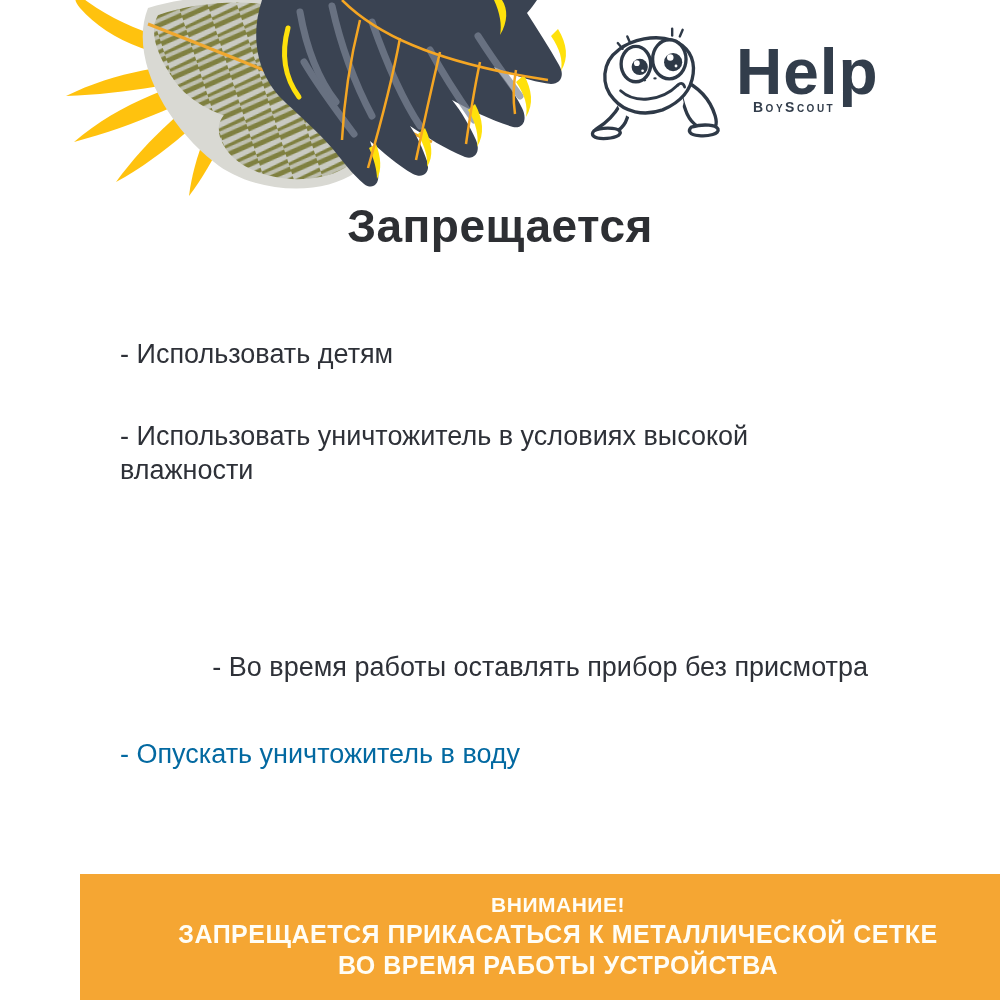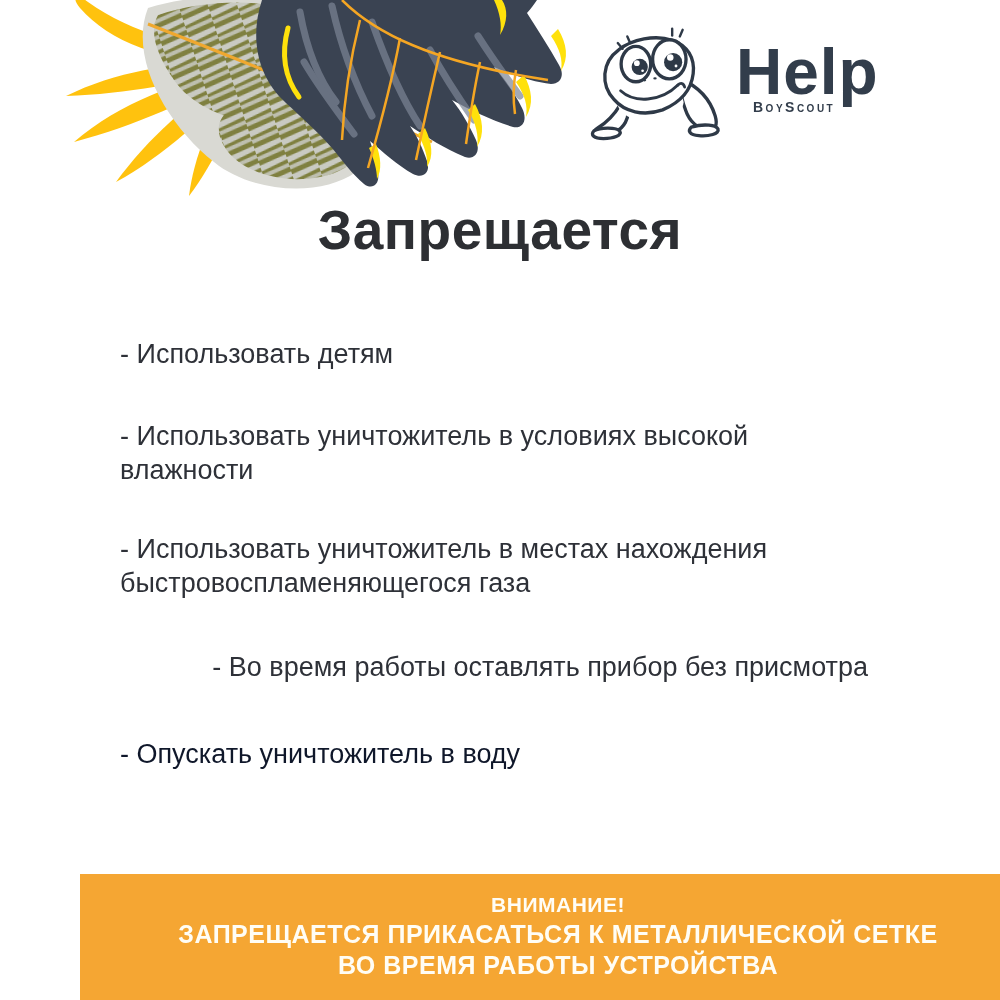--- a/index.html
+++ b/index.html
@@ -47,21 +47,21 @@
     font-variant: small-caps;
     letter-spacing: 2.5px;
     line-height: 1;
     color: #323D4B;
   }
   .page-title {
     position: absolute;
     top: 203px; left: 0;
     width: 1000px;
     text-align: center;
-    font-size: 55px;
+    font-size: 46px;
     font-weight: bold;
     letter-spacing: 0.5px;
     line-height: 1;
     color: #2D2F33;
   }
   .prohibition-item {
     position: absolute;
     left: 120px;
     width: 748px;
     font-size: 27px;
@@ -213,23 +213,22 @@
       </g>
     </svg>
     <div class="brand-name" style="color: rgb(50, 61, 75); margin-left: 20px;">Help</div>
     <div class="brand-subname" style="color: rgb(50, 61, 75);">BoyScout</div>
   </div>
 
   <h1 class="page-title" style="color: rgb(45, 47, 51);">Запрещается</h1>
 
   <div class="prohibition-item item-0" style="color: rgb(46, 49, 56);">- Использовать детям</div>
   <div class="prohibition-item item-1" style="color: rgb(46, 49, 56);">- Использовать уничтожитель в условиях высокой влажности</div>
-  <div class="prohibition-item item-2" style="color: rgb(46, 49, 56);">- Использовать уничтожитель в местах нахождения быстровоспламеняющегося газа</div>
   <div class="prohibition-item item-3" style="color: rgb(46, 49, 56);">- Во время работы оставлять прибор без присмотра</div>
-  <div class="prohibition-item item-4" style="color: #0f172a;">- Опускать уничтожитель в воду</div>
+  <div class="prohibition-item item-4" style="color: #0369a1;">- Опускать уничтожитель в воду</div>
 
   <div class="warning-banner" style="background: rgb(245, 166, 51); color: rgb(255, 253, 245);">
     <div class="banner-heading">ВНИМАНИЕ!</div>
     <div class="banner-line">ЗАПРЕЩАЕТСЯ ПРИКАСАТЬСЯ К МЕТАЛЛИЧЕСКОЙ СЕТКЕ</div>
     <div class="banner-line">ВО ВРЕМЯ РАБОТЫ УСТРОЙСТВА</div>
   </div>
 
 </div>
 
 </body></html>

